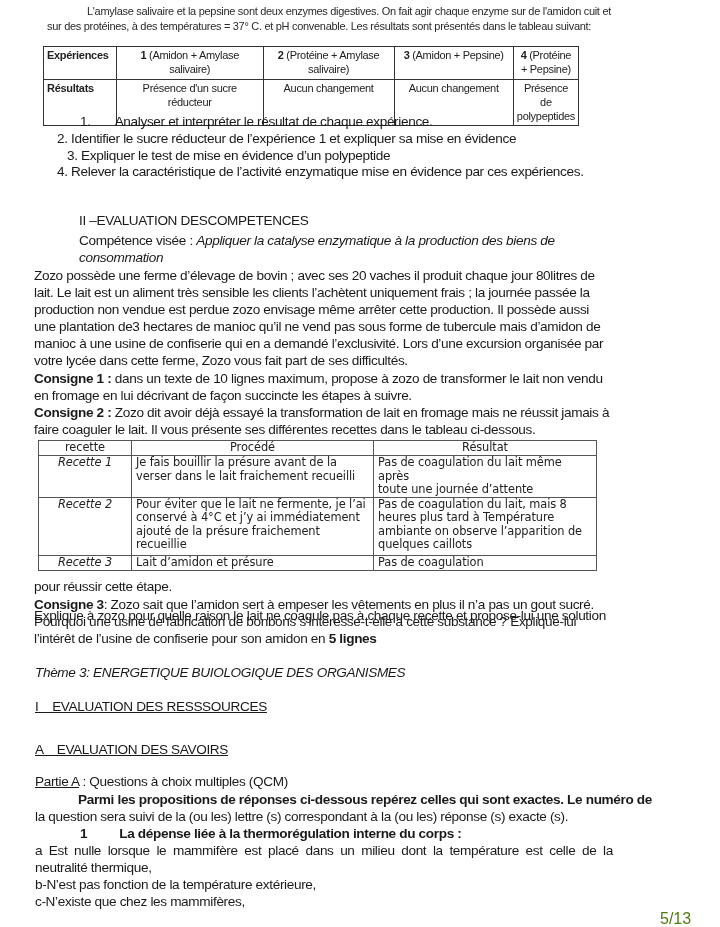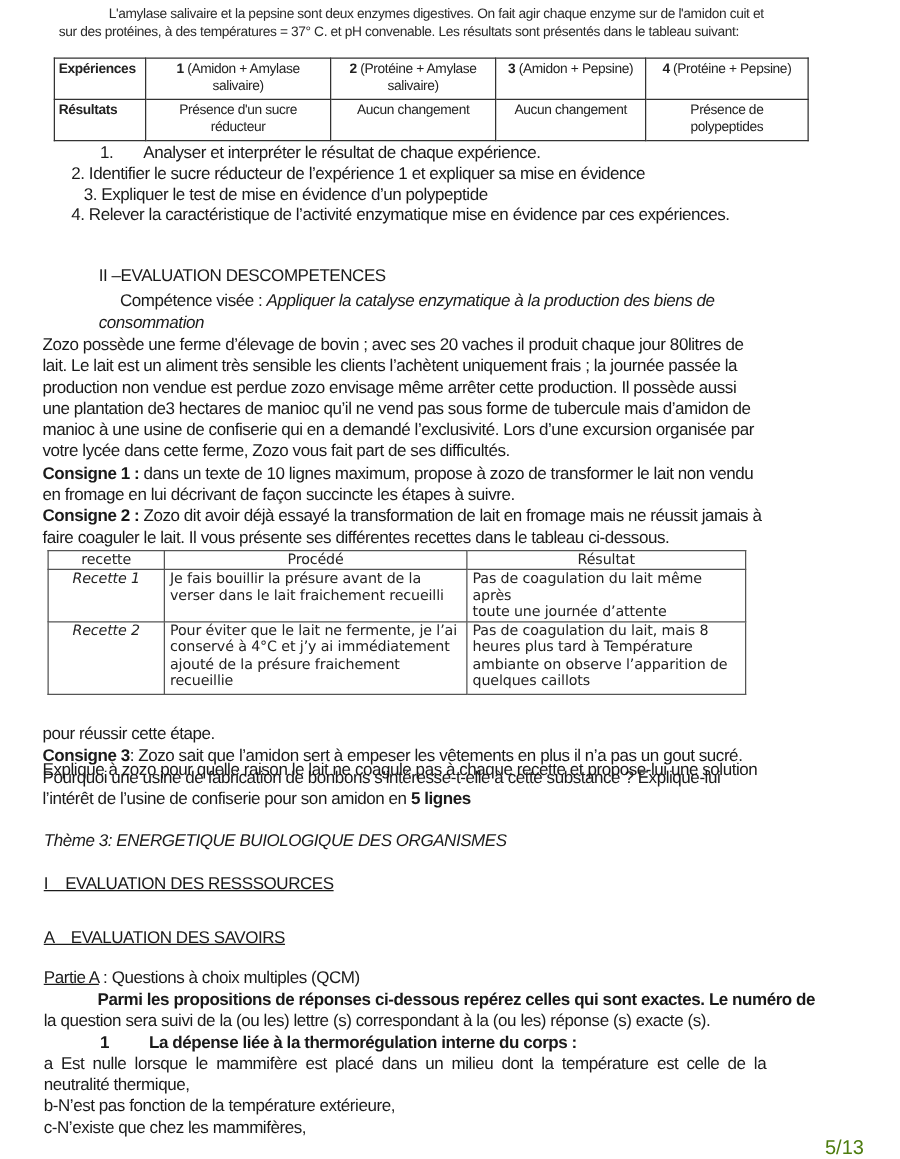--- a/index.html
+++ b/index.html
@@ -6,21 +6,21 @@
   body { width: 720px; height: 927px; position: relative; overflow: hidden; color: #1a1a1a;
          font-family: "Liberation Sans", sans-serif; }
   .abs { position: absolute; white-space: nowrap; }
   .narrow { font-family: "Liberation Sans", sans-serif; font-size: 13.6px; letter-spacing: -0.35px; line-height: 17px; }
   .small { font-family: "Liberation Sans", sans-serif; font-size: 11px; letter-spacing: -0.3px; line-height: 14px; color: #2a2a2a; }
   b { font-weight: bold; }
   i { font-style: italic; }
   u { text-decoration: underline; }
   
   table { border-collapse: collapse; position: absolute; }
-  #t1 { left: 43px; top: 46px; width: 604px; }
+  #t1 { left: 43px; top: 46px; width: 536px; }
   #t1 td { border: 1px solid #333; font-size: 11px; letter-spacing: -0.3px; line-height: 14px;
            vertical-align: top; text-align: center; padding: 1px 3px 2px 3px; height: 29px; color:#222; }
   #t1 td.hd { text-align: left; font-weight: bold; }
   
   #t2 { left: 38px; top: 440px; width: 559px; }
   #t2 td { border: 1px solid #555; font-size: 11.4px; letter-spacing: -0.1px; line-height: 13.5px;
            vertical-align: top; padding: 0 4px; color:#222; font-family: "DejaVu Sans", sans-serif; }
   #t2 td.rc { text-align: center; font-style: italic; }
   #t2 td.hc { text-align: center; }
   .pagenum { font-size: 16px; color: #4d7c0f; }
@@ -57,21 +57,21 @@
   <span>2.</span> <span>Identifier le sucre réducteur de l’expérience 1 et expliquer sa mise en évidence</span>
 </div>
 <div class="abs narrow" style="left:57px; top:147px;margin-left:10px;">
   <span>3.</span> <span>Expliquer le test de mise en évidence d’un polypeptide</span>
 </div>
 <div class="abs narrow" style="left:57px; top:163px;">
   <span>4.</span> <span>Relever la caractéristique de l’activité enzymatique mise en évidence par ces expériences.</span>
 </div>
 
 <div class="abs narrow" style="left:79px; top:212px;">II –EVALUATION DESCOMPETENCES</div>
-<div class="abs narrow" style="left:96px; top:232px;">
+<div class="abs narrow" style="left:79px; top:232px;">
   <span>Compétence visée : </span><i>Appliquer la catalyse enzymatique à la production des biens de</i>
 </div>
 <div class="abs narrow" style="left:79px; top:249px;">
   <i>consommation</i>
 </div>
 
 <div class="abs narrow" style="left:34px; top:267px;">Zozo possède une ferme d’élevage de bovin ; avec ses  20 vaches il produit chaque jour 80litres de</div>
 <div class="abs narrow" style="left:34px; top:284px;">lait. Le lait est un aliment très sensible les clients  l’achètent uniquement frais ; la journée passée la</div>
 <div class="abs narrow" style="left:34px; top:301px;">production non vendue est perdue zozo envisage même arrêter cette production.  Il possède aussi</div>
 <div class="abs narrow" style="left:34px; top:318px;">une plantation de3 hectares de manioc qu’il ne vend pas sous forme de tubercule mais d’amidon de</div>
@@ -97,20 +97,25 @@
   </tr>
   <tr style="height:30px">
     <td class="rc">Recette 1</td>
     <td><span>Je fais bouillir la présure avant de la</span><br><span>verser dans le lait fraichement recueilli</span></td>
     <td><span>Pas de coagulation du lait même après</span><br><span>toute une journée d’attente</span></td>
   </tr>
   <tr style="height:58px">
     <td class="rc">Recette 2</td>
     <td><span>Pour éviter que le lait ne fermente, je l’ai</span><br><span>conservé à 4°C et j’y ai immédiatement</span><br><span>ajouté de la présure fraichement recueillie</span></td>
     <td><span>Pas de coagulation du lait, mais 8</span><br><span>heures plus tard  à Température</span><br><span>ambiante on observe l’apparition de</span><br><span>quelques caillots</span></td>
+  </tr>
+  <tr style="height:15px">
+    <td class="rc">Recette 3</td>
+    <td><span>Lait d’amidon et présure</span></td>
+    <td><span> Pas de coagulation</span></td>
   </tr>
 </tbody>
   </table>
 
 <div class="abs narrow" style="left:34px; top:561px;margin-top:46px;">Explique à zozo pour quelle raison le lait ne coagule pas à chaque recette et propose-lui une solution</div>
 <div class="abs narrow" style="left:34px; top:578px;">pour réussir cette étape.</div>
 
 <div class="abs narrow" style="left:34px; top:596px;">
   <b>Consigne 3</b><span>: Zozo sait que l’amidon sert à empeser les vêtements en plus il n’a pas un gout sucré.</span>
 </div>

